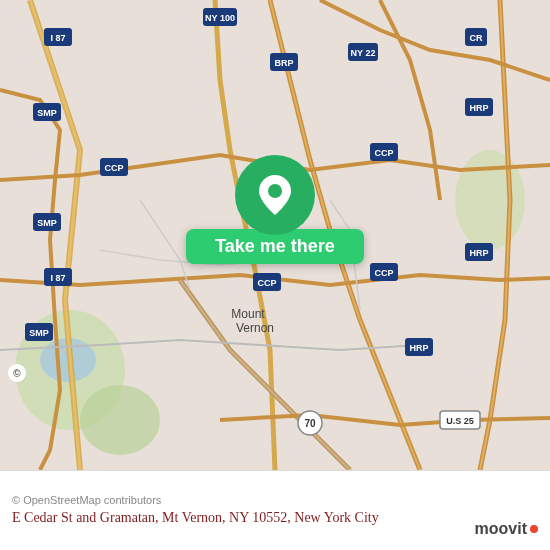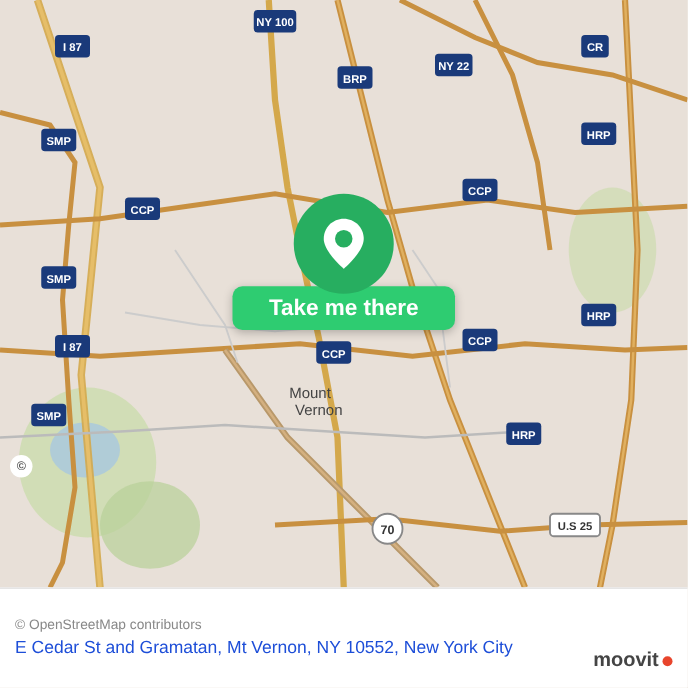--- a/index.html
+++ b/index.html
@@ -29,22 +29,23 @@
       display: flex;
       flex-direction: column;
       justify-content: center;
       padding: 8px 12px;
       border-top: 1px solid #ddd;
     }
 
     #address-line {
       font-size: 14px;
       font-weight: 500;
-      color: #1d4ed8;
+      color: #7f1d1d;
       line-height: 1.4;
+      font-family: Liberation Serif, serif;
     }
 
     #attribution-line {
       font-size: 11px;
       color: #888;
       margin-bottom: 2px;
       display: flex;
       align-items: center;
       gap: 4px;
     }

